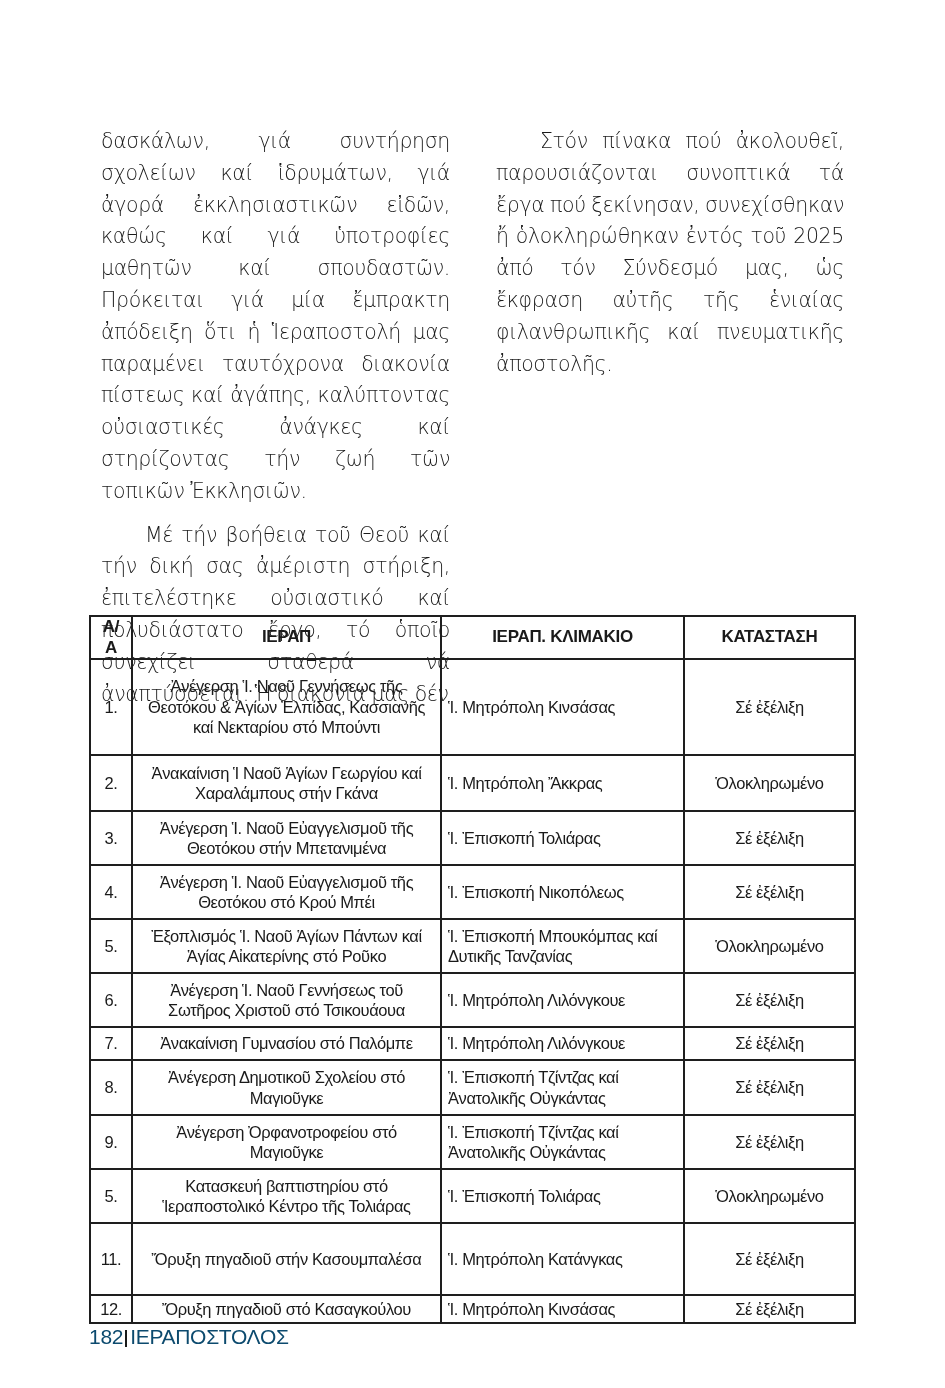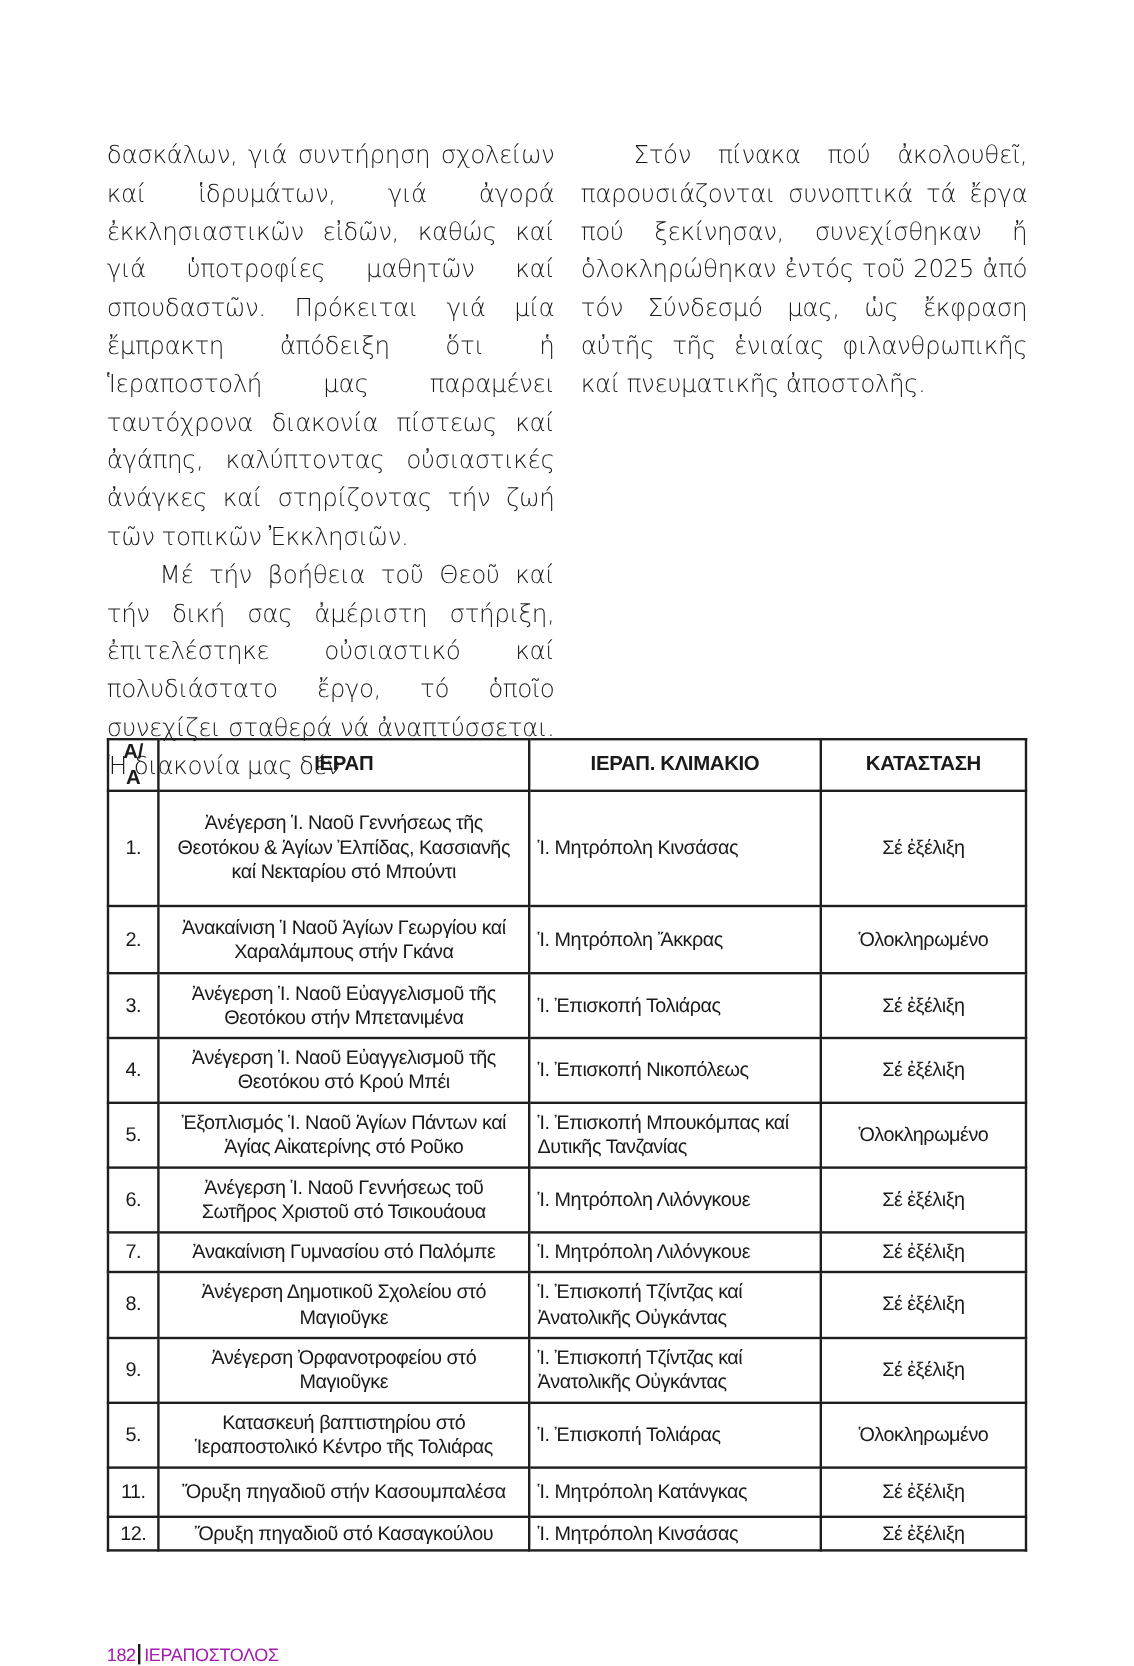--- a/index.html
+++ b/index.html
@@ -3,39 +3,39 @@
 <meta charset="utf-8">
 <style>
   html, body { margin: 0; padding: 0; background: #ffffff; }
   body { width: 945px; height: 1388px; position: relative; overflow: hidden; color: #1a1a1a; }
   .col {
     position: absolute; top: 114px; width: 373px;
     font-family: "DejaVu Sans", sans-serif; font-size: 20.5px; line-height: 31.8px;
     text-align: justify; letter-spacing: -0.35px; word-spacing: -0.5px;
     font-weight: 300;
   }
-  .col p { margin: 0; }
+  .col p { margin: 12px; }
   .col p.indent { text-indent: 44px; }
   #col-left { left: 89px; }
   #col-right { left: 484px; width: 372px; }
   table.works {
     position: absolute; left: 89px; top: 615px; width: 767px;
     border-collapse: collapse;
     font-family: "Liberation Sans", sans-serif; font-size: 16.5px; line-height: 20.5px;
     letter-spacing: -0.4px;
   }
   table.works th, table.works td { border: 2px solid #1e1e1e; padding: 0 6px; vertical-align: middle; }
   table.works th { height: 30px; font-weight: bold; text-align: center; font-size: 17px; letter-spacing: -0.3px; }
   table.works td.num { text-align: center; width: 40px; padding: 0; }
   table.works td.work { width: 295px; text-align: center; }
   table.works td.diocese { width: 229px; text-align: left; margin-top: 32px; }
   table.works td.status { text-align: center; }
   .footer {
     position: absolute; left: 89px; top: 1325px;
-    font-family: "Liberation Sans", sans-serif; font-size: 15px; letter-spacing: -0.3px; color: #a21caf; margin-top: 45px;
+    font-family: "Liberation Sans", sans-serif; font-size: 21px; letter-spacing: -0.3px; color: #0c4a6e;
   }
   .footer .sep { display: inline-block; width: 2px; height: 17px; background: #1a1a1a; vertical-align: -3px; margin: 0 3px 0 2px; }
 </style>
 </head>
 <body>
 
 <div class="col" id="col-left">
   <p>δασκάλων, γιά συντήρηση σχολείων καί ἱδρυμάτων, γιά ἀγορά ἐκκλησιαστικῶν εἰδῶν, καθώς καί γιά ὑποτροφίες μαθητῶν καί σπουδαστῶν. Πρόκειται γιά μία ἔμπρακτη ἀπόδειξη ὅτι ἡ Ἱεραποστολή μας παραμένει ταυτόχρονα διακονία πίστεως καί ἀγάπης, καλύπτοντας οὐσιαστικές ἀνάγκες καί στηρίζοντας τήν ζωή τῶν τοπικῶν Ἐκκλησιῶν.</p>
   <p class="indent">Μέ τήν βοήθεια τοῦ Θεοῦ καί τήν δική σας ἀμέριστη στήριξη, ἐπιτελέστηκε οὐσιαστικό καί πολυδιάστατο ἔργο, τό ὁποῖο συνεχίζει σταθερά νά ἀναπτύσσεται. Ἡ διακονία μας δέν</p>
 </div>
@@ -107,21 +107,21 @@
       <td class="work">Ἀνέγερση Ὀρφανοτροφείου στό Μαγιοῦγκε</td>
       <td class="diocese">Ἱ. Ἐπισκοπή Τζίντζας καί Ἀνατολικῆς Οὐγκάντας</td>
       <td class="status">Σέ ἐξέλιξη</td>
     </tr>
     <tr style="height:54px">
       <td class="num">5.</td>
       <td class="work">Κατασκευή βαπτιστηρίου στό Ἱεραποστολικό Κέντρο τῆς Τολιάρας</td>
       <td class="diocese">Ἱ. Ἐπισκοπή Τολιάρας</td>
       <td class="status">Ὁλοκληρωμένο</td>
     </tr>
-    <tr style="height:41px">
+    <tr style="height:72px">
       <td class="num">11.</td>
       <td class="work">Ὄρυξη πηγαδιοῦ στήν Κασουμπαλέσα</td>
       <td class="diocese">Ἱ. Μητρόπολη Κατάνγκας</td>
       <td class="status">Σέ ἐξέλιξη</td>
     </tr>
     <tr style="height:28px">
       <td class="num">12.</td>
       <td class="work">Ὄρυξη πηγαδιοῦ στό Κασαγκούλου</td>
       <td class="diocese">Ἱ. Μητρόπολη Κινσάσας</td>
       <td class="status">Σέ ἐξέλιξη</td>

